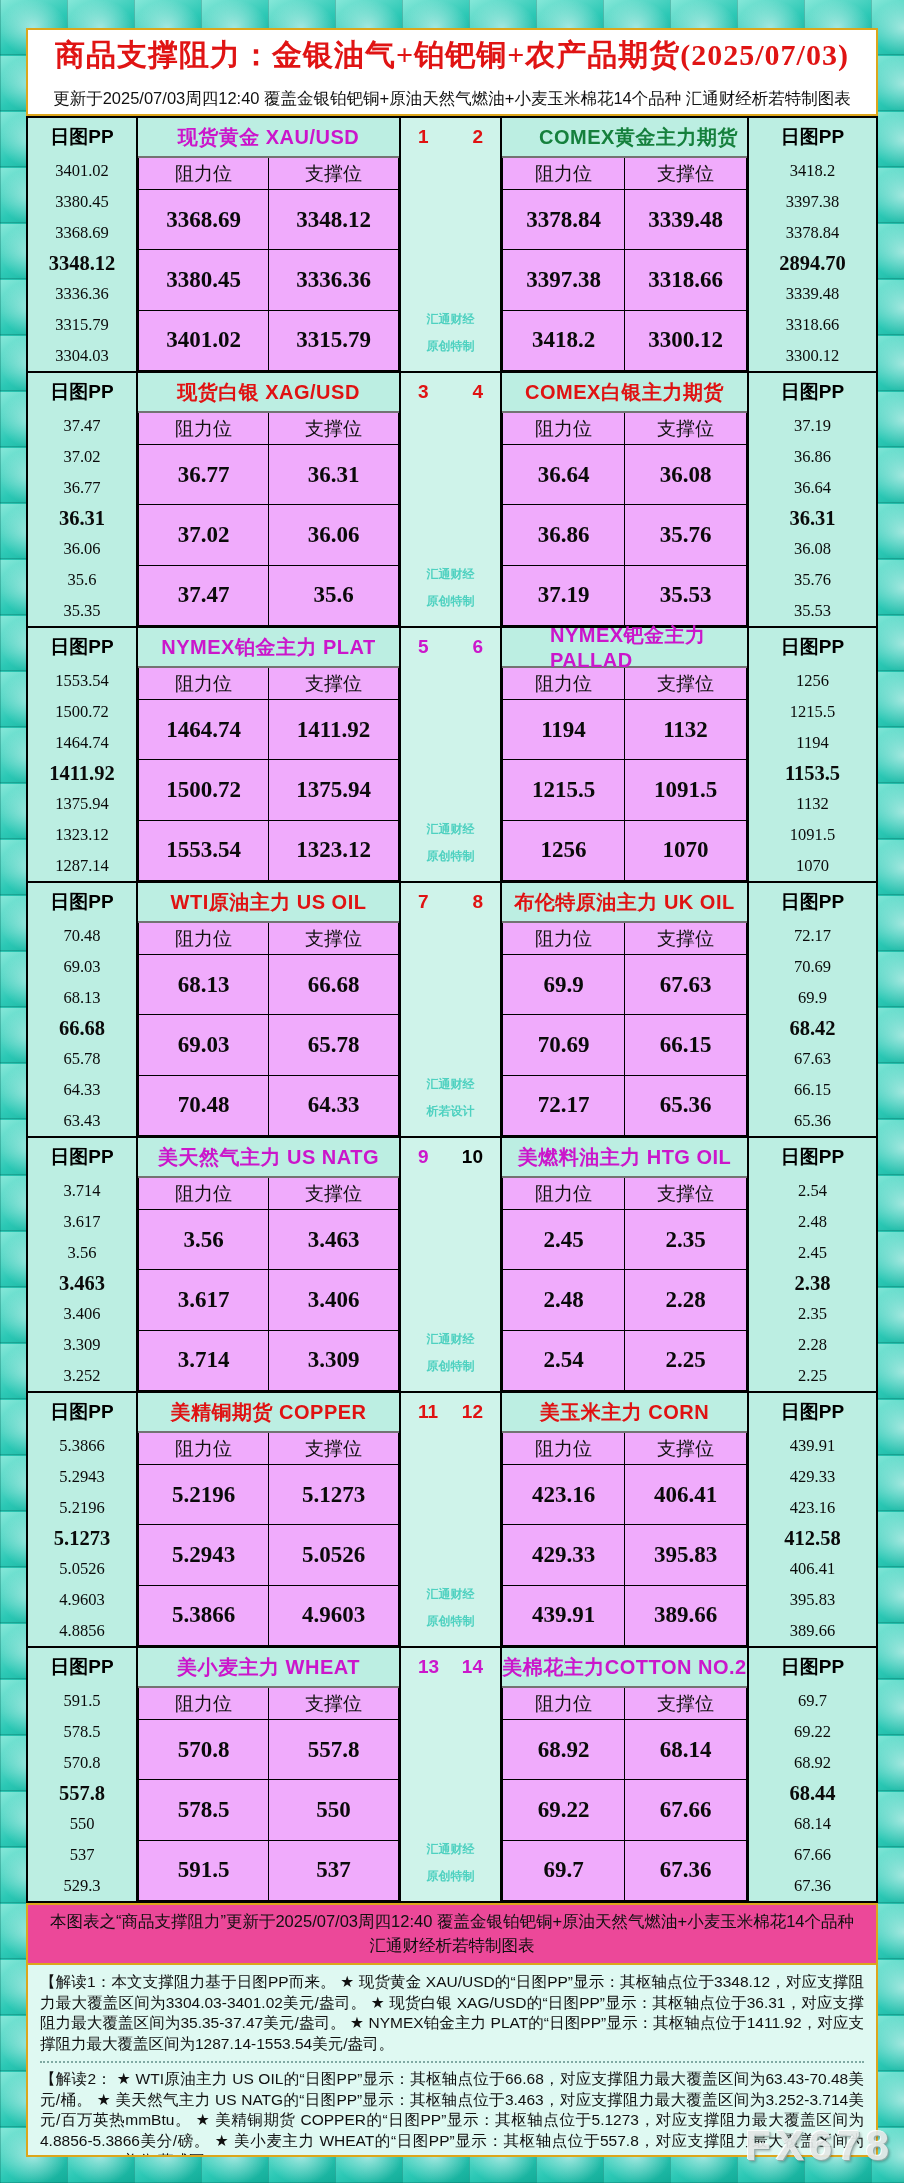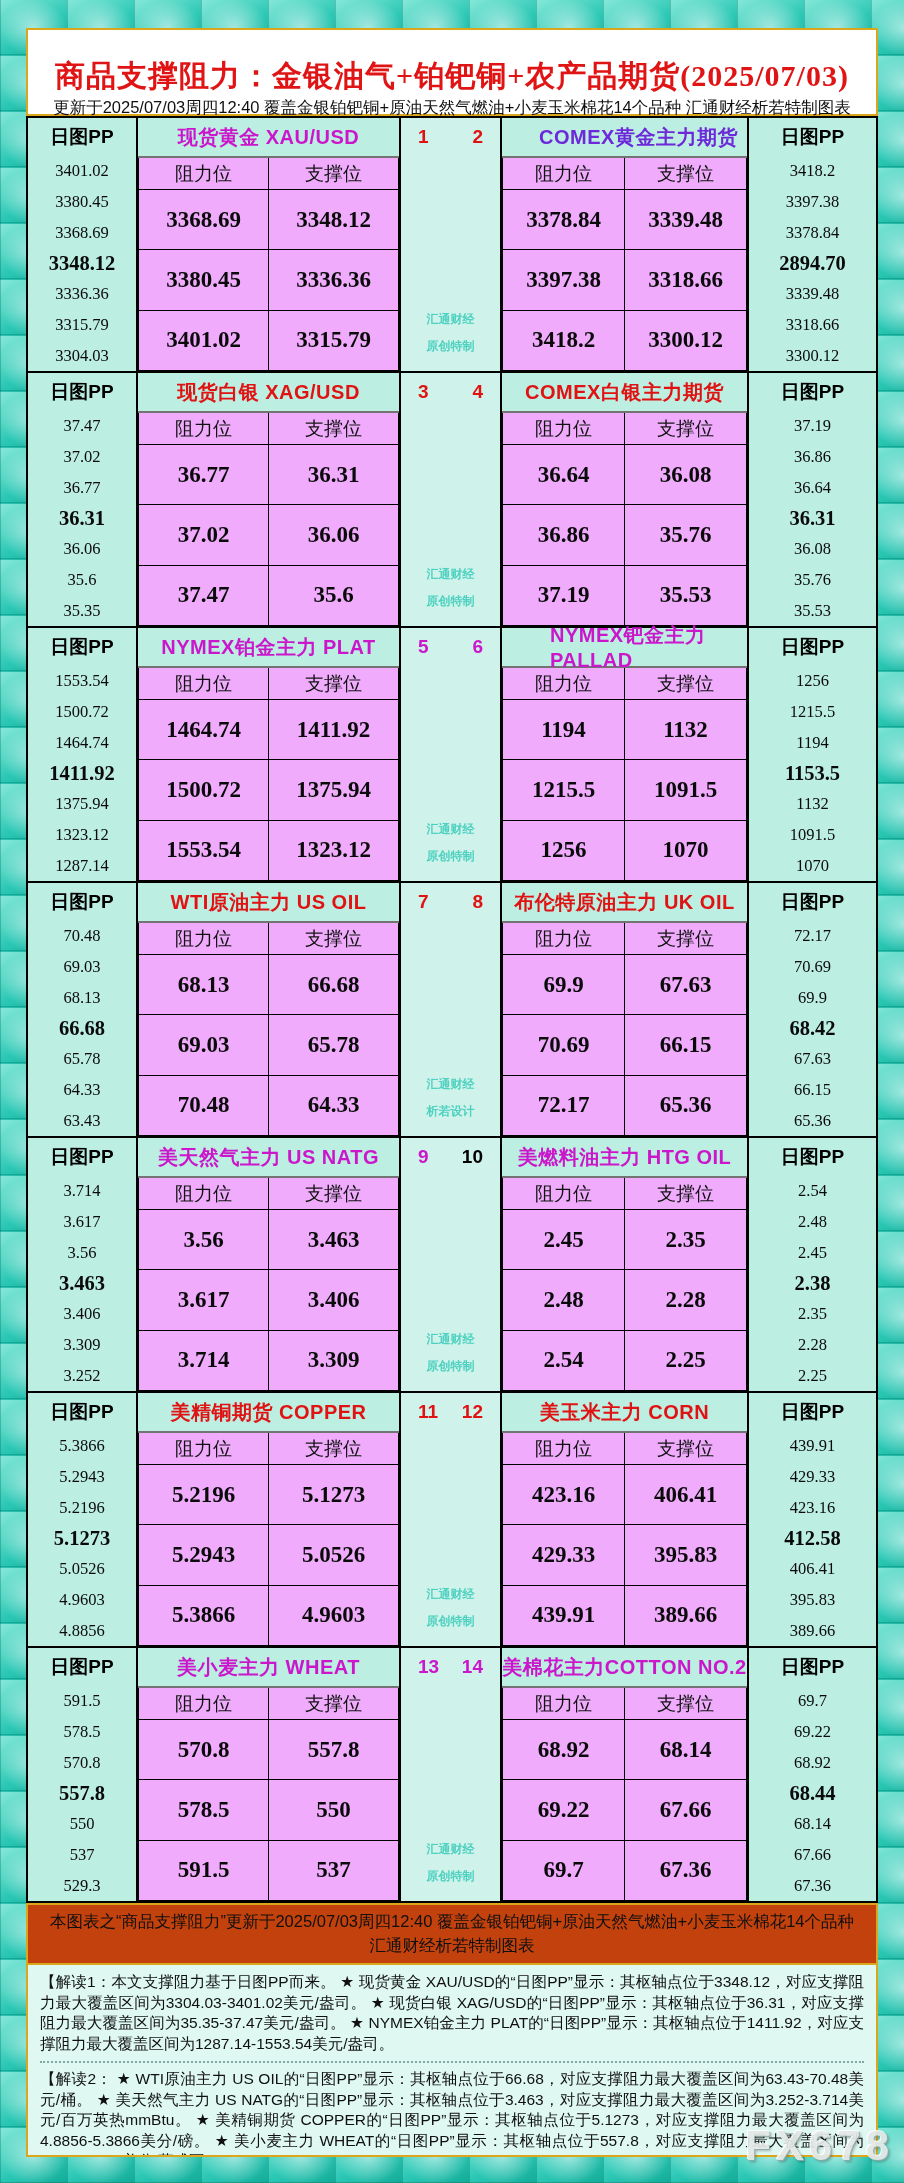--- a/index.html
+++ b/index.html
@@ -15,21 +15,21 @@
     background-size:auto,auto,67px 56px,67px 56px;
     background-repeat:repeat;
   }
   .frame{position:absolute;left:26px;top:28px;width:852px;}
   .title-box{
     box-sizing:border-box;height:88px;background:#ffffff;border:2px solid #dca61c;
     display:flex;flex-direction:column;justify-content:space-between;
   }
   .main-title{
     text-align:center;color:#e01414;font-weight:700;font-size:30px;letter-spacing:1px;
-    font-family:"Liberation Serif","DejaVu Serif",serif;padding-top:26px;
+    font-family:"Liberation Serif","DejaVu Serif",serif;padding-top:5px;
   }
   .update-line{text-align:center;color:#101010;font-size:16.5px;padding-bottom:4px;}
   .blocks{background:#bceee2;}
   .block{
     box-sizing:border-box;display:flex;height:257px;border:2px solid #000;background:#bceee2;
   }
   .block + .block{margin-top:-2px;}
   .col{position:relative;box-sizing:border-box;flex:none;}
   .col + .col{border-left:2px solid #000;}
   .block > :nth-child(1){width:108px;}
@@ -61,21 +61,21 @@
     font-size:23px;font-weight:700;color:#0a0a0a;
     font-family:"Liberation Serif","DejaVu Serif",serif;
   }
   .mid-nums{
     height:38px;display:flex;align-items:center;justify-content:space-between;
     padding:0 17px;font-size:19px;font-weight:700;
   }
   .wm{position:absolute;bottom:12px;left:0;width:100%;text-align:center;
       font-size:12px;line-height:2.2;color:#4ed1c0;font-weight:700;}
   .summary-box{
-    box-sizing:border-box;height:62px;margin-top:0;background:#c2410c;border:2px solid #dca61c;
+    box-sizing:border-box;height:62px;margin-top:0;background:#ec4899;border:2px solid #dca61c;
     display:flex;align-items:center;justify-content:center;text-align:center;
     font-size:16.5px;color:#101010;padding:2px 20px;line-height:1.45;
   }
   .notes-box{
     box-sizing:border-box;height:192px;background:#dff9f2;border:2px solid #dca61c;border-top:none;
     padding:7px 12px 4px 12px;overflow:hidden;
   }
   .note{margin:0;font-size:15.5px;line-height:20.5px;color:#101010;text-align:justify;}
   .dotted{border-top:2px dotted #7fa9a2;margin:7px 0 6px 0;height:0;}
   .fx-mark{
@@ -136,21 +136,21 @@
             <div class="mid-nums">
               <span style="color: rgb(224, 18, 18);">1</span>
               <span style="color: rgb(224, 18, 18);">2</span>
             </div>
             <div class="wm">
               <div class="wm-line">汇通财经</div>
               <div class="wm-line">原创特制</div>
             </div>
           </div>
           <div class="col">
-            <div class="ins-title" style="color: #6d28d9; padding-left: 28px;">COMEX黄金主力期货</div>
+            <div class="ins-title" style="color: #15803d; padding-left: 28px;">COMEX黄金主力期货</div>
             <table class="sr-table">
               <thead>
                 <tr>
                   <th>阻力位</th>
                   <th>支撑位</th>
                 </tr>
               </thead>
               <tbody>
                 <tr>
                   <td>3378.84</td>

